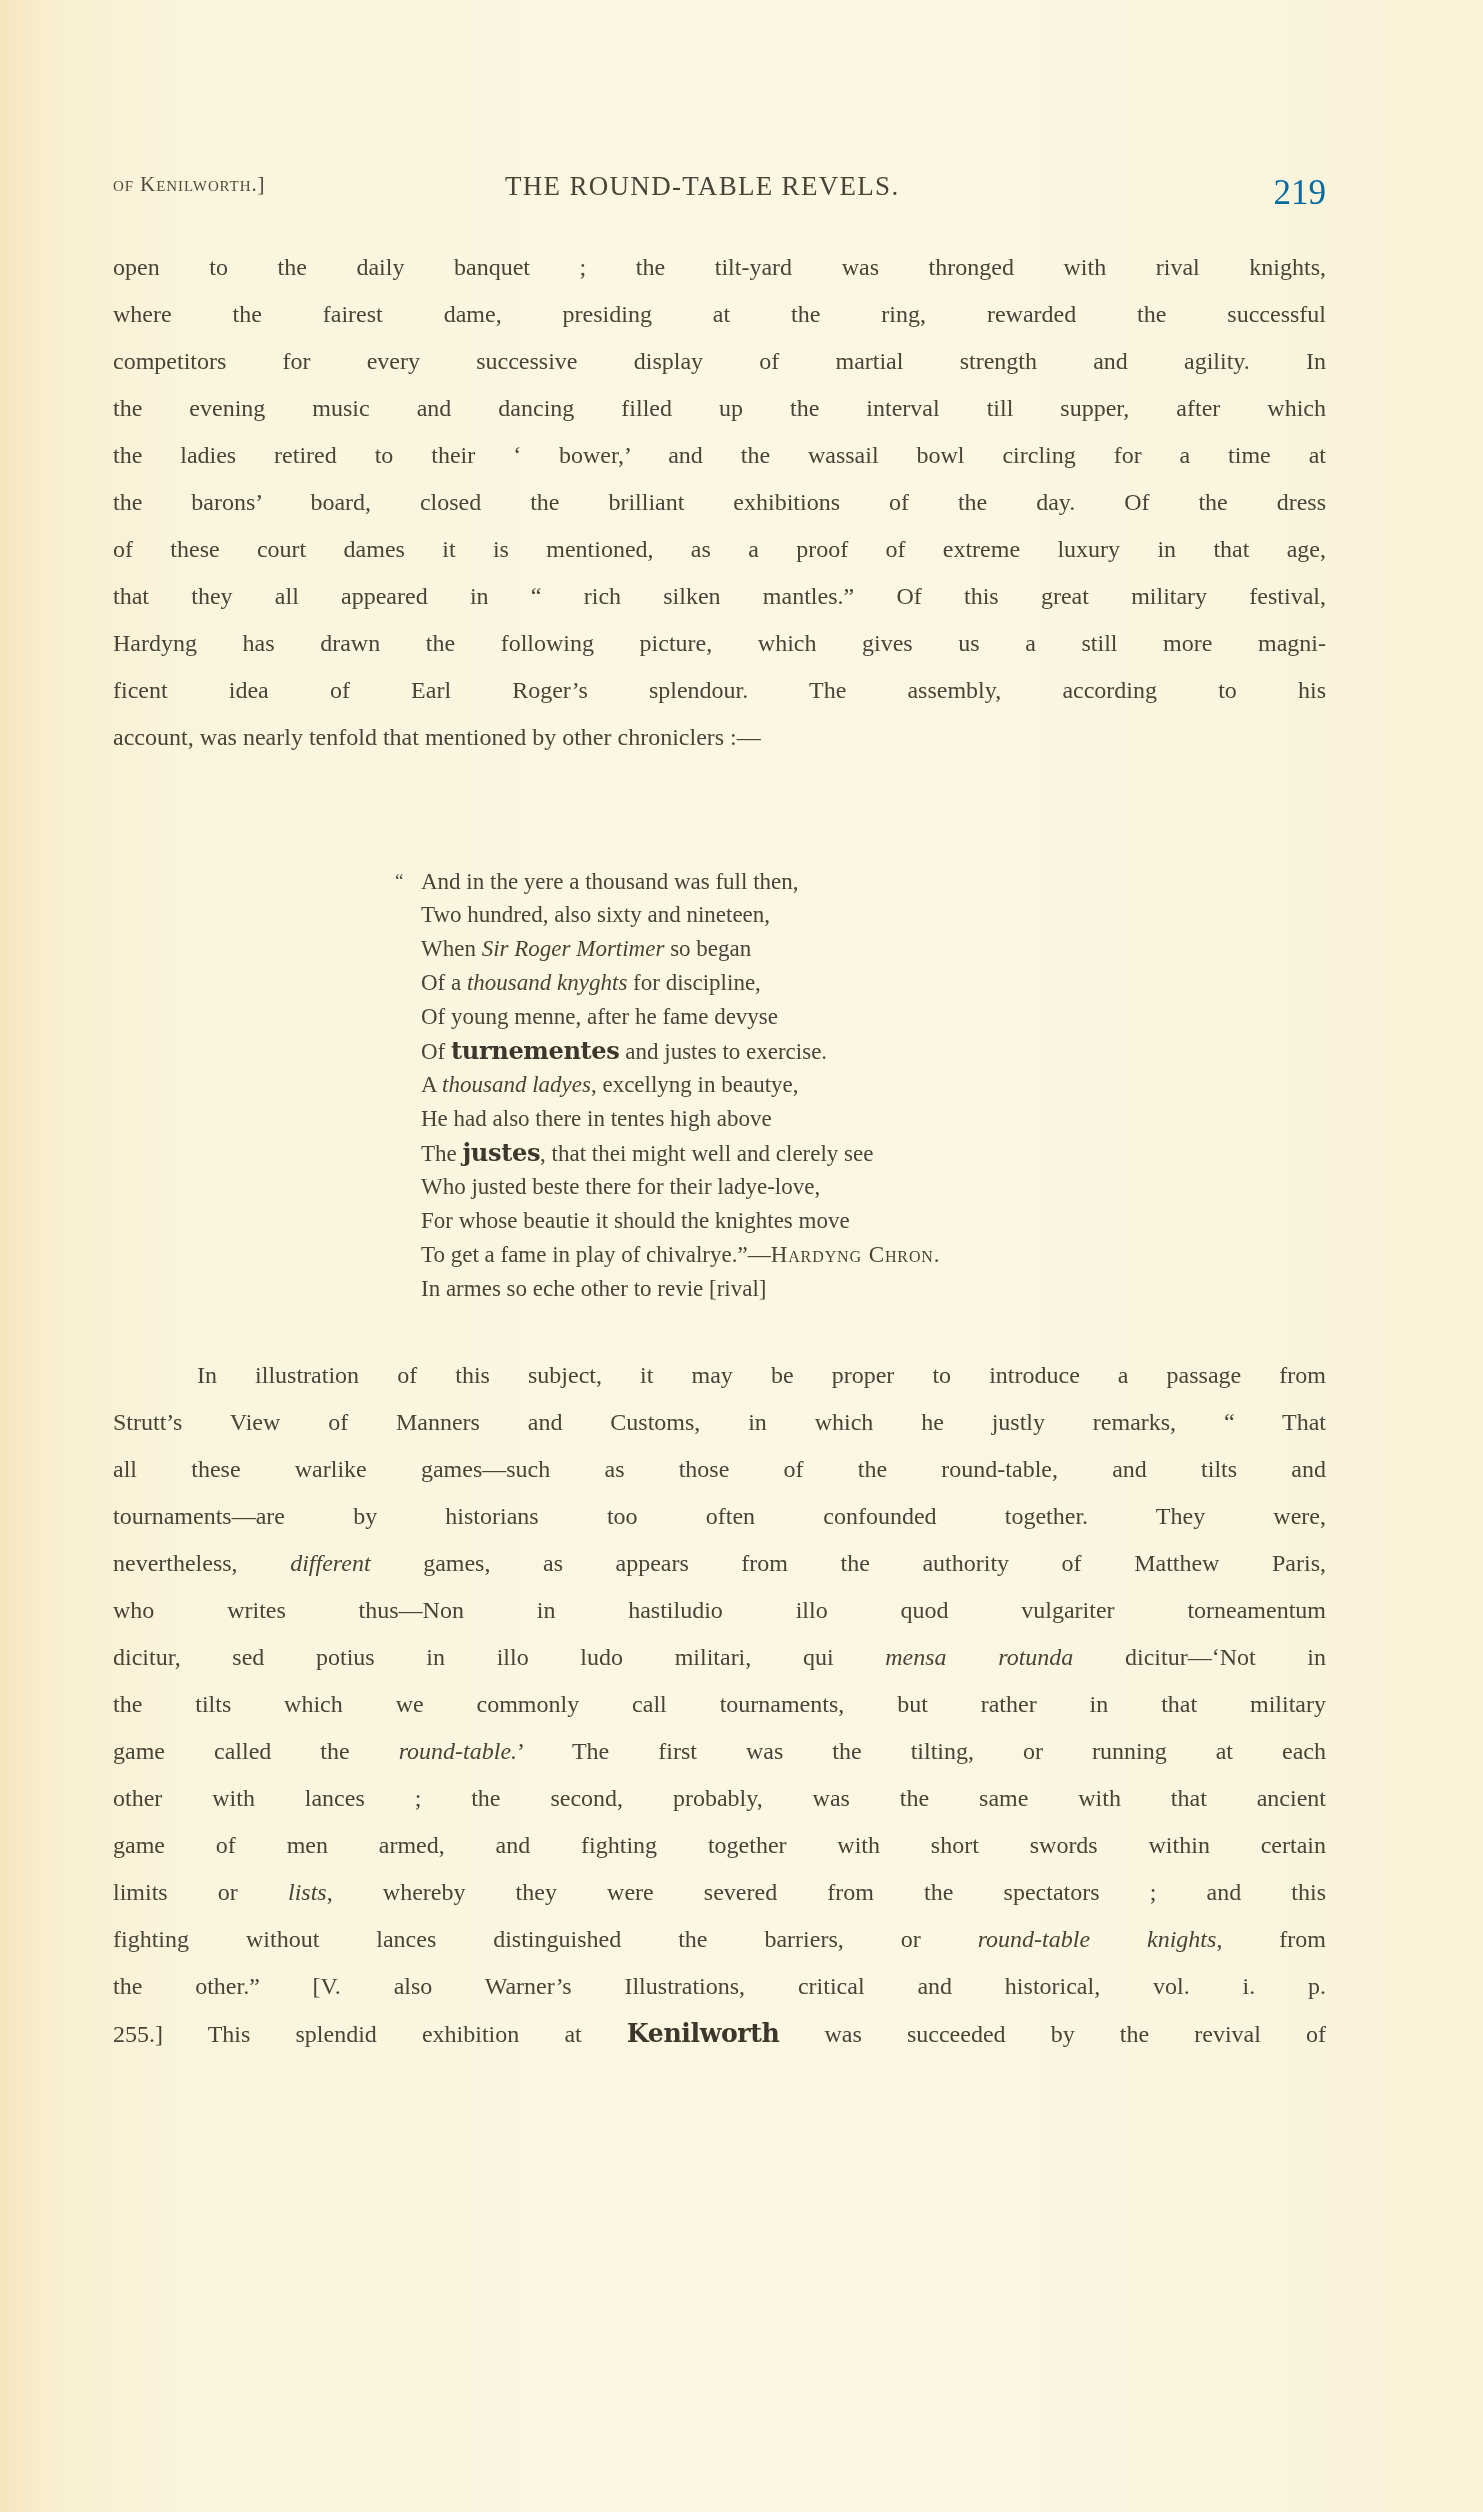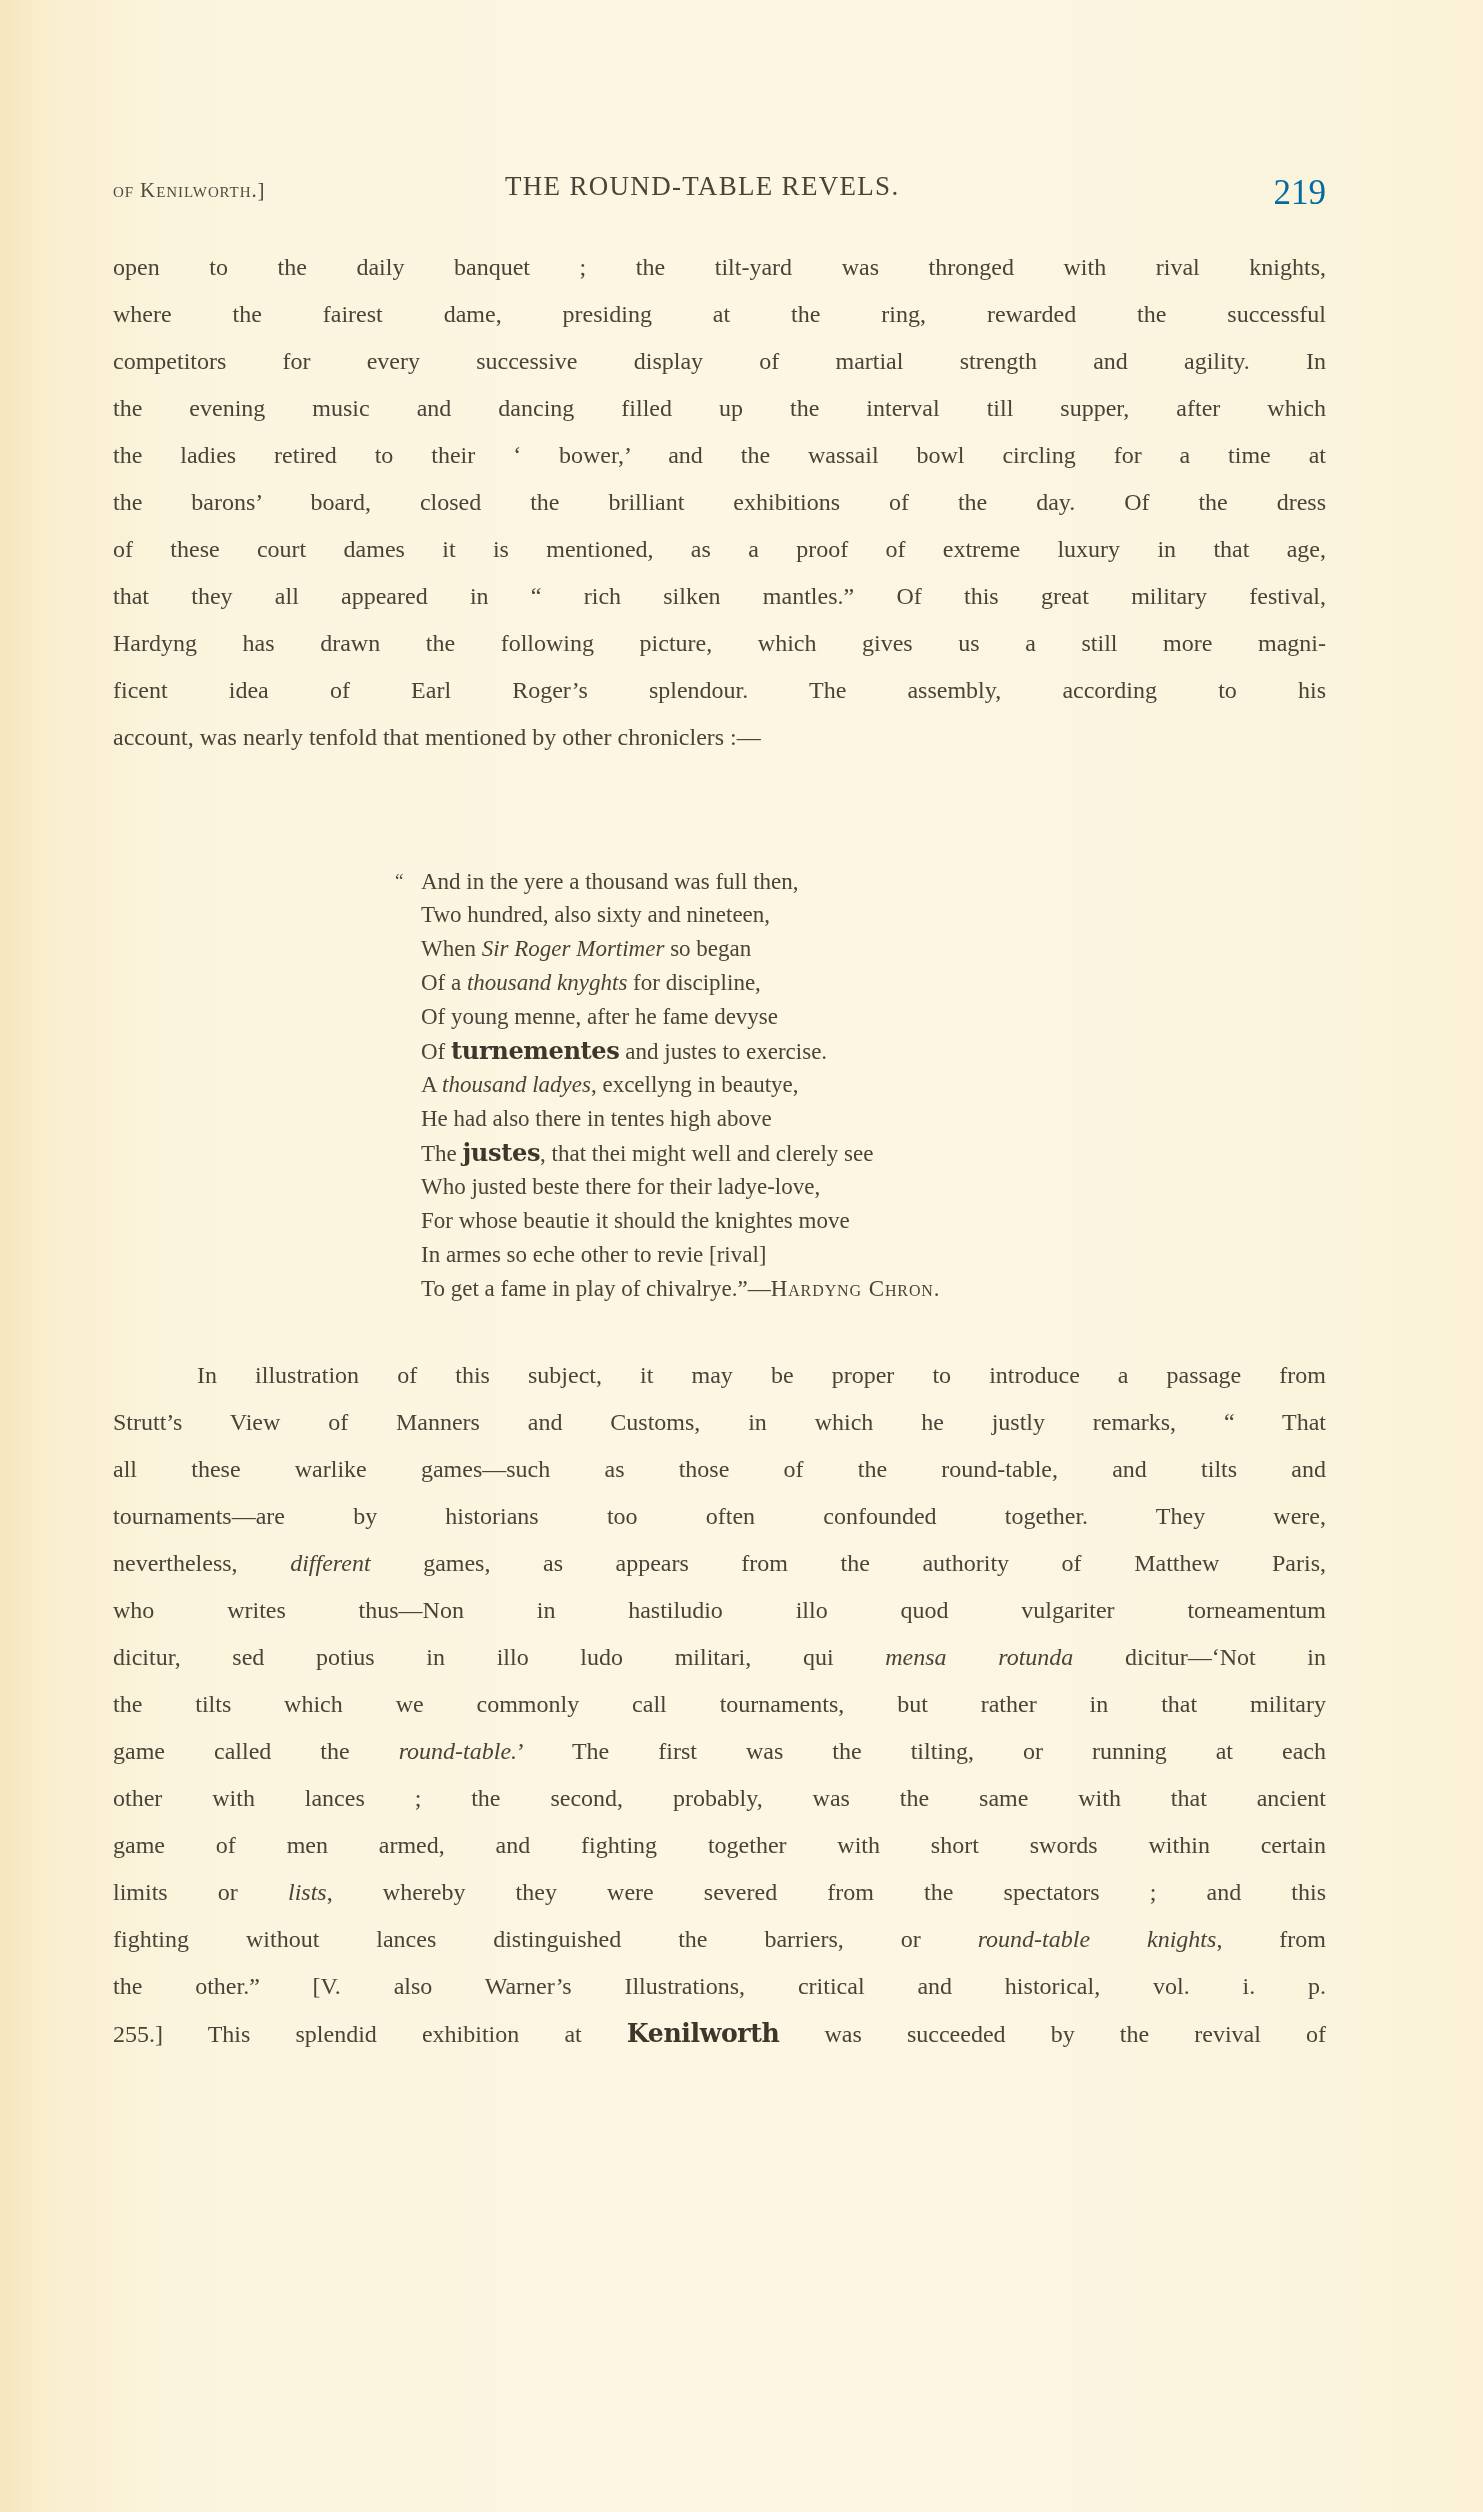--- a/index.html
+++ b/index.html
@@ -24,21 +24,21 @@
     .running-header {
       position: absolute;
       top: 169px;
       left: 113px;
       width: 1213px;
       height: 43px;
     }
     .rh-left {
       position: absolute;
       left: 0;
-      top: 9px;
+      top: 3px;
       font-size: 21px;
       font-variant: small-caps;
       letter-spacing: 0.9px;
       color: #4f4a3e;
     }
     .rh-center {
       position: absolute;
       left: 392px;
       top: 1.7px;
       font-size: 27px;
@@ -139,22 +139,22 @@
       <span class="vline"><span>Two hundred, also sixty and nineteen,</span></span>
       <span class="vline"><span>When </span><span class="ital">Sir Roger Mortimer</span><span> so began</span></span>
       <span class="vline"><span>Of a </span><span class="ital">thousand knyghts</span><span> for discipline,</span></span>
       <span class="vline"><span>Of young menne, after he fame devyse</span></span>
       <span class="vline"><span>Of </span><span class="blackletter">turnementes</span><span> and justes to exercise.</span></span>
       <span class="vline"><span>A </span><span class="ital">thousand ladyes</span><span>, excellyng in beautye,</span></span>
       <span class="vline"><span>He had also there in tentes high above</span></span>
       <span class="vline"><span>The </span><span class="blackletter">justes</span><span>, that thei might well and clerely see</span></span>
       <span class="vline"><span>Who justed beste there for their ladye-love,</span></span>
       <span class="vline"><span>For whose beautie it should the knightes move</span></span>
+      <span class="vline"><span>To get a fame in play of chivalrye.”—</span><span class="smallcaps">Hardyng Chron.</span></span>
       <span class="vline"><span>In armes so eche other to revie  [rival]</span></span>
-      <span class="vline"><span>To get a fame in play of chivalrye.”—</span><span class="smallcaps">Hardyng Chron.</span></span>
     </div>
 
   <div class="para para2">
       <span class="line indent"><span>In illustration of this subject, it may be proper to introduce a passage from</span></span>
       <span class="line"><span>Strutt’s View of Manners and Customs, in which he justly remarks, “ That</span></span>
       <span class="line"><span>all these warlike games—such as those of the round-table, and tilts and</span></span>
       <span class="line"><span>tournaments—are by historians too often confounded together.  They were,</span></span>
       <span class="line"><span>nevertheless, </span><span class="ital">different</span><span> games, as appears from the authority of Matthew Paris,</span></span>
       <span class="line"><span>who writes thus—Non in hastiludio illo quod vulgariter torneamentum</span></span>
       <span class="line"><span>dicitur, sed potius in illo ludo militari, qui </span><span class="ital">mensa rotunda</span><span> dicitur—‘Not in</span></span>

